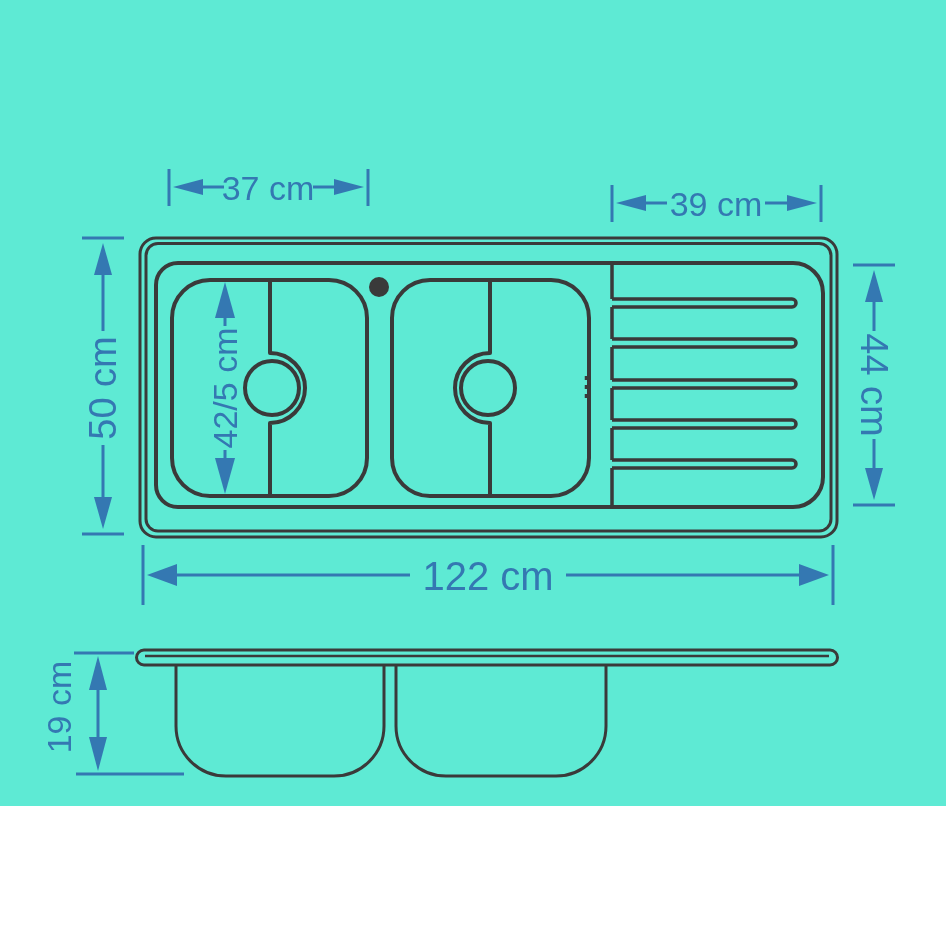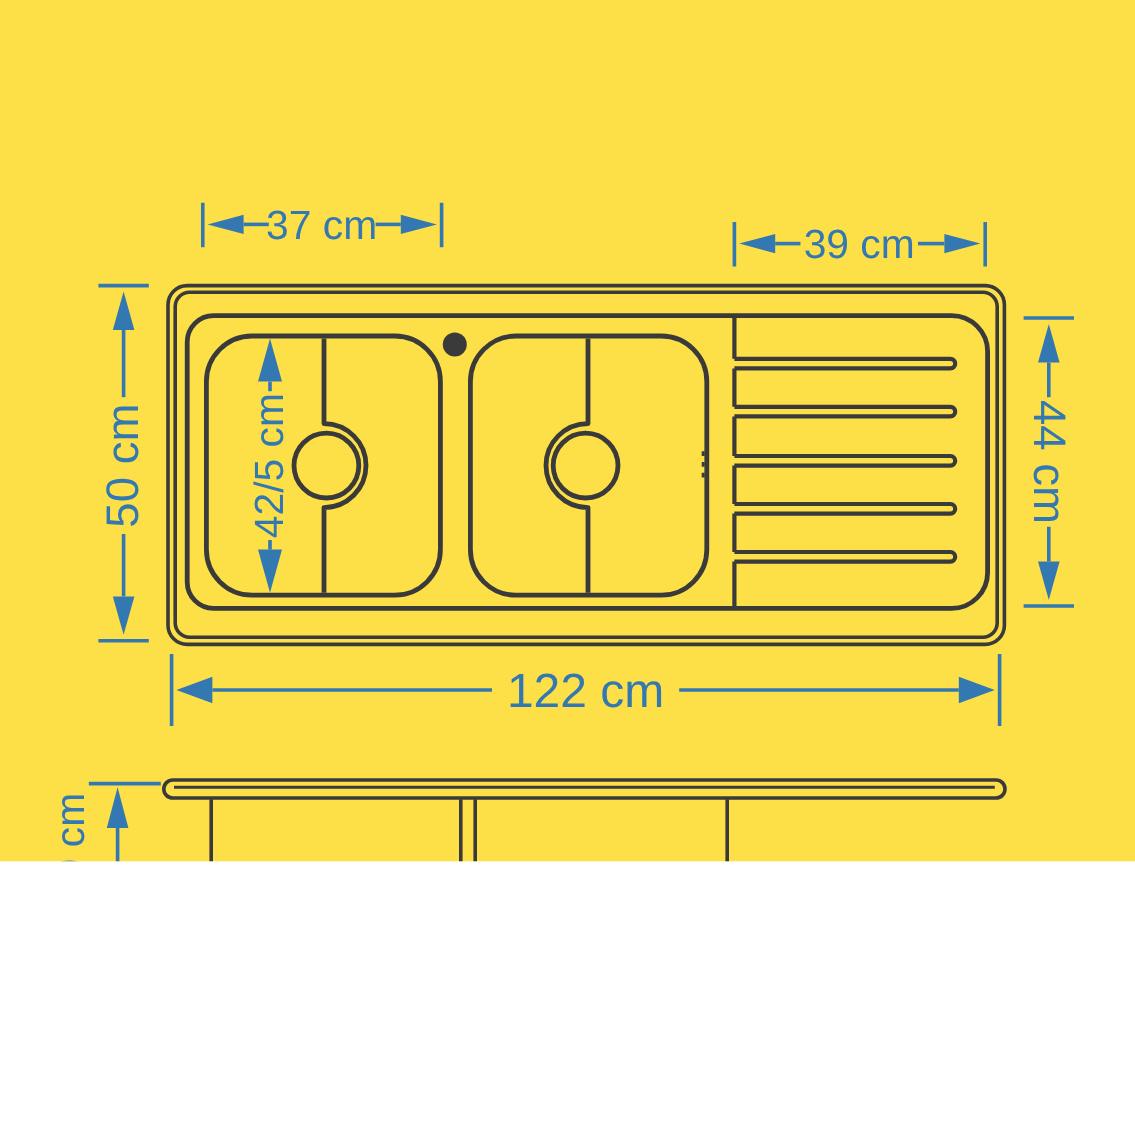--- a/index.html
+++ b/index.html
@@ -1,16 +1,16 @@
 <!DOCTYPE html>
 <html><head>
 <meta charset="utf-8">
 <style>
   html,body{margin:0;padding:0;background:#ffffff;}
-  .stage{width:946px;height:718px;position:relative;background:#fde047;overflow:hidden;}
+  .stage{width:946px;height:806px;position:relative;background:#5eead4;overflow:hidden;}
   svg{display:block;}
 
   
   .ink path,.ink circle{fill:none;stroke:currentColor;stroke-width:3.5;stroke-linejoin:round;}
   .ink .w4{stroke-width:4;}
   .ink .w3{stroke-width:3;}
   .ink .w25{stroke-width:2.5;}
   .ink .fill{fill:currentColor;stroke:none;}
 
   

